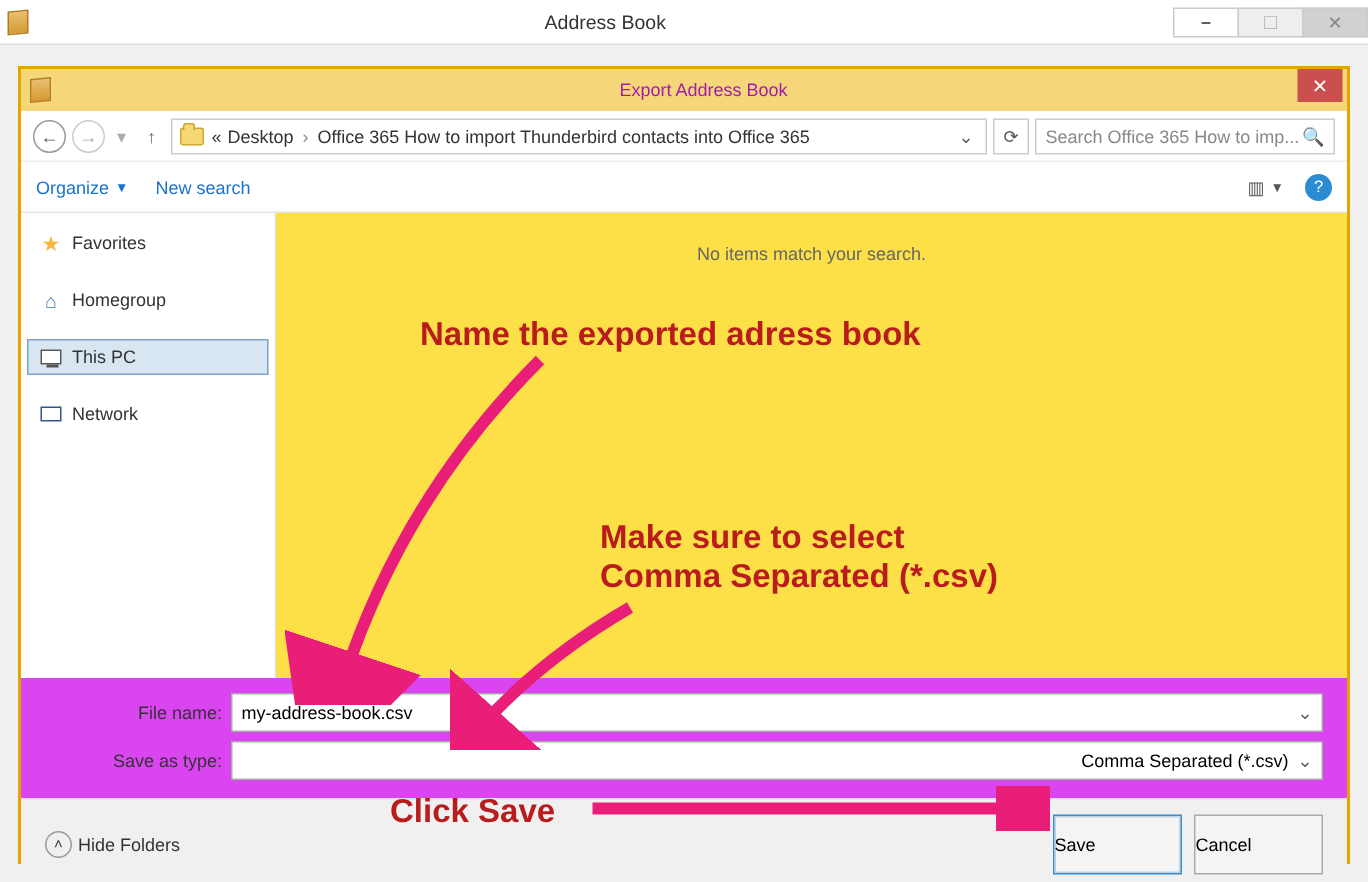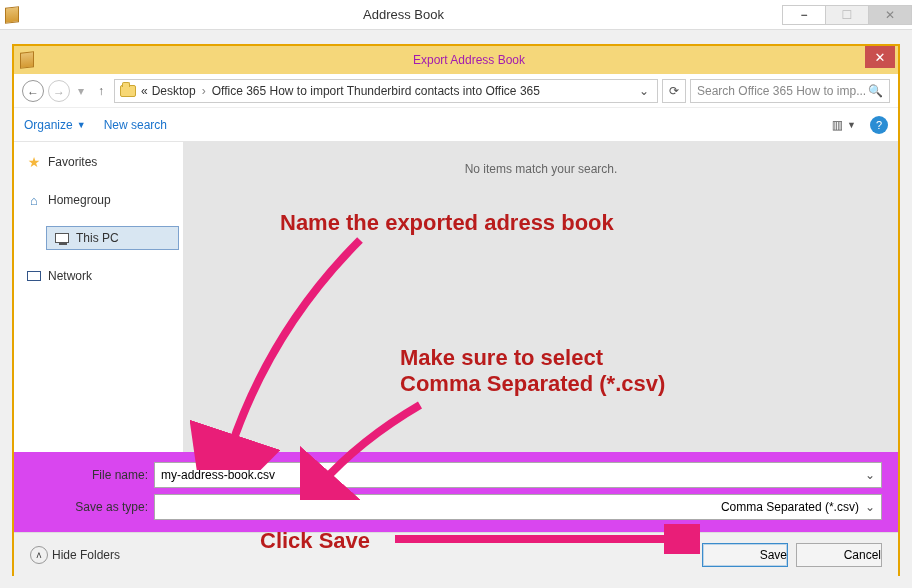--- a/index.html
+++ b/index.html
@@ -34,36 +34,36 @@
 .search-box .mag { margin-left: auto; color: #555;}
 
 .toolbar { height: 34px; display: flex; align-items: center; padding: 0 10px; gap: 18px; background: #fff; border-bottom: 1px solid #e5e5e5;}
 .tb-item { color: #1a73cc; display: flex; align-items: center; gap: 4px; }
 .tb-right { margin-left: auto; display: flex; gap: 14px; align-items: center; }
 .help-icon { width: 18px; height: 18px; border-radius: 50%; background: #2a8dd4; color: #fff; display: flex; align-items: center; justify-content: center; font-size: 11px;}
 
 .body-split { display: flex; height: 310px; }
 .sidebar { width: 170px; border-right: 1px solid #e5e5e5; padding: 8px 4px; background: #fff;}
 .side-item { display: flex; align-items: center; gap: 6px; padding: 4px 8px; color: #333;}
-.side-item.selected { background: #d8e6f2; border: 1px solid #7da2ce; padding: 3px 7px; margin-left: 28px;}
+.side-item.selected { background: #d8e6f2; border: 1px solid #7da2ce; padding: 3px 7px;}
 .side-icon { width: 16px; height: 16px; display: flex; align-items: center; justify-content: center;}
-.content-area { flex: 1; display: flex; align-items: flex-start; justify-content: center; padding-top: 20px; color: #666; background: #e5e5e5;}
+.content-area { flex: 1; display: flex; align-items: flex-start; justify-content: center; padding-top: 20px; color: #666; background: #fde047;}
 
 .bottom-form { padding: 10px 16px 6px 16px; background: #d946ef; }
 .form-row { display: flex; align-items: center; margin-bottom: 6px; }
 .form-label { width: 124px; text-align: right; padding-right: 6px; color: #333; }
 .form-input { flex: 1; height: 26px; border: 1px solid #aaa; padding: 0 6px; background: #fff; display: flex; align-items: center; justify-content: flex-end;}
 .form-input input { border: none; outline: none; width: 100%; font-size: 12px;}
 .drop-chev { color: #555; padding-left: 6px;}
 
 .footer { display: flex; align-items: center; padding: 10px 16px; background: #f0f0f0; border-top: 1px solid #ddd;}
 .hide-folders { display: flex; align-items: center; gap: 4px; color: #333;}
 .hide-circle { width: 18px; height: 18px; border: 1px solid #999; border-radius: 50%; display: flex; align-items: center; justify-content: center; font-size: 10px;}
 .footer-btns { margin-left: auto; display: flex; gap: 8px;}
-.footer-btn { width: 86px; height: 24px; border: 1px solid #aaa; background: #f4f4f4; display: flex; align-items: center; justify-content: flex-end;}
+.footer-btn { width: 86px; height: 40px; border: 1px solid #aaa; background: #f4f4f4; display: flex; align-items: center; justify-content: flex-start;}
 .footer-btn.primary { border: 1px solid #3a8ccc; box-shadow: 0 0 0 1px rgba(58,140,204,.3) inset;}
 
 .annotation { position: absolute; color: #b91c1c; font-weight: bold; font-size: 22px; pointer-events: none; font-family: Arial, sans-serif;}
 .arrow-svg { position: absolute; pointer-events: none; }
 
 .book-icon { display: inline-block; width: 14px; height: 16px; background: linear-gradient(#e8c070,#d49a33); border: 1px solid #b37a1f; transform: skewY(-6deg); }
 .folder-glyph { display:inline-block; width:16px; height:12px; background:#f7d774; border:1px solid #cda733; border-radius:2px; position:relative;}
 .folder-glyph::before{content:"";position:absolute;top:-4px;left:1px;width:6px;height:4px;background:#f7d774;border:1px solid #cda733;border-bottom:none;border-radius:2px 2px 0 0;}
 .star-glyph{color:#f6b73c;font-size:14px;}
 .pc-glyph{display:inline-block;width:14px;height:10px;background:#fff;border:1px solid #555;position:relative;}

